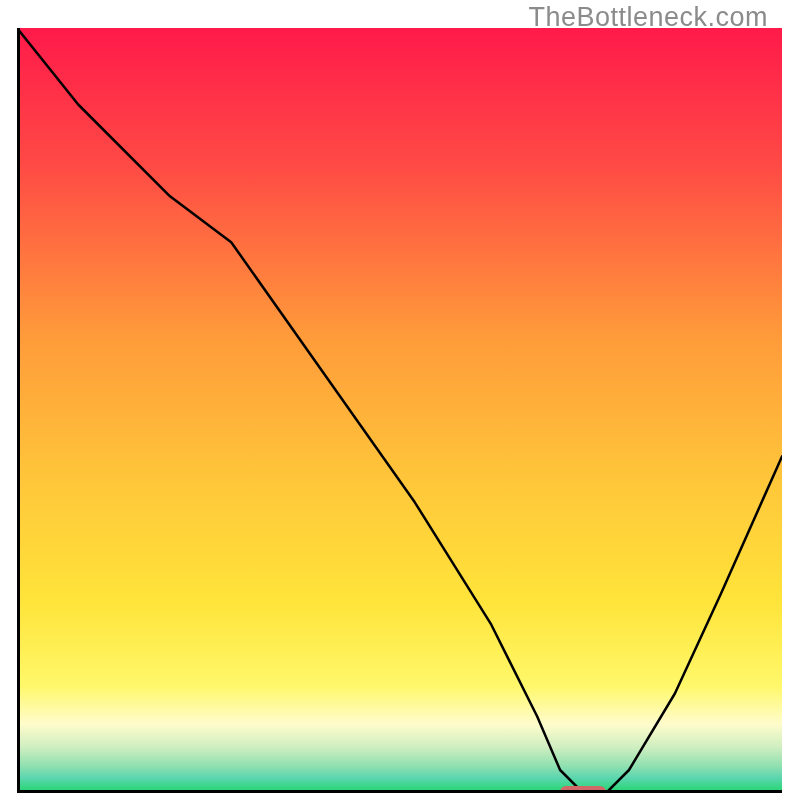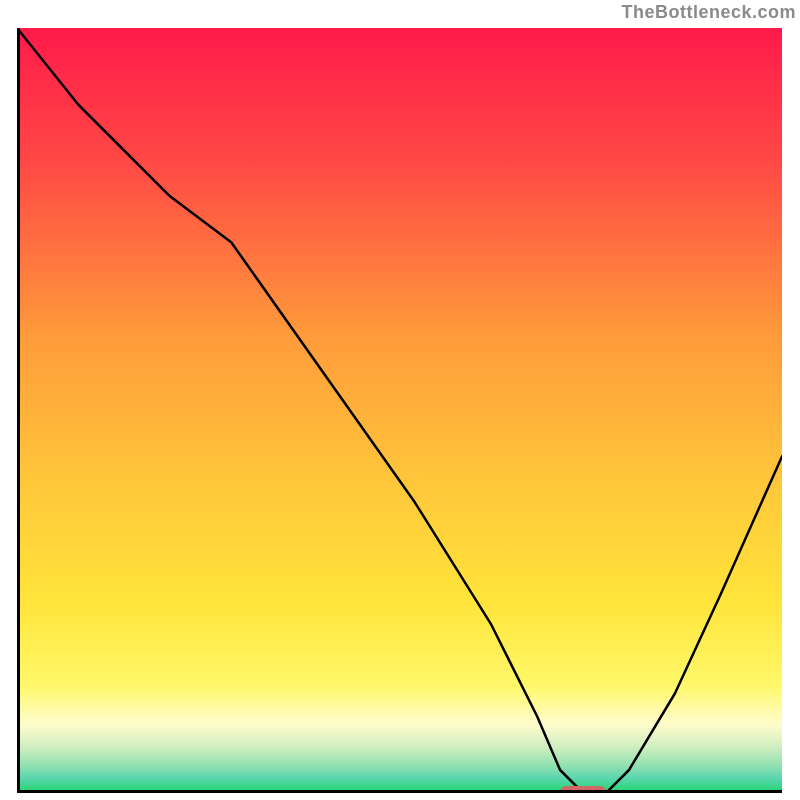--- a/index.html
+++ b/index.html
@@ -18,23 +18,23 @@
     width: 765px;
     height: 765px;
     border: 3px solid #000000;
     border-top: none;
     border-right: none;
     box-sizing: border-box;
   }
   .watermark {
     position: absolute;
     top: 2px;
-    right: 4px;
-    font-size: 18px;
-    font-weight: bold;
+    right: 32px;
+    font-size: 27px;
+    font-weight: normal;
     color: #8b8b8b;
     letter-spacing: 0.5px;
   }
   .plot-svg {
     position: absolute;
     left: 17px;
     top: 28px;
     width: 765px;
     height: 765px;
   }

